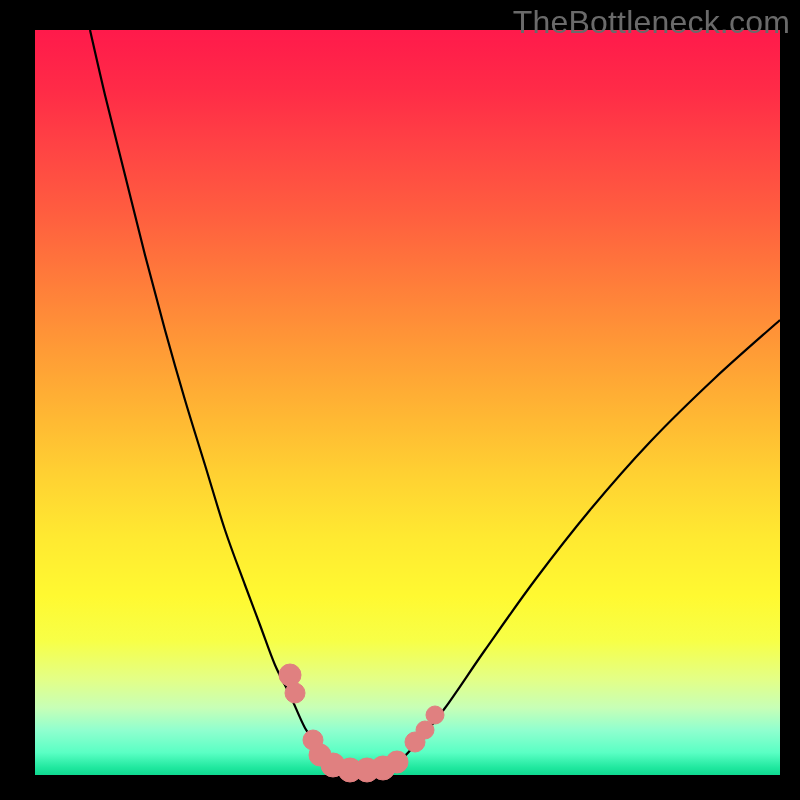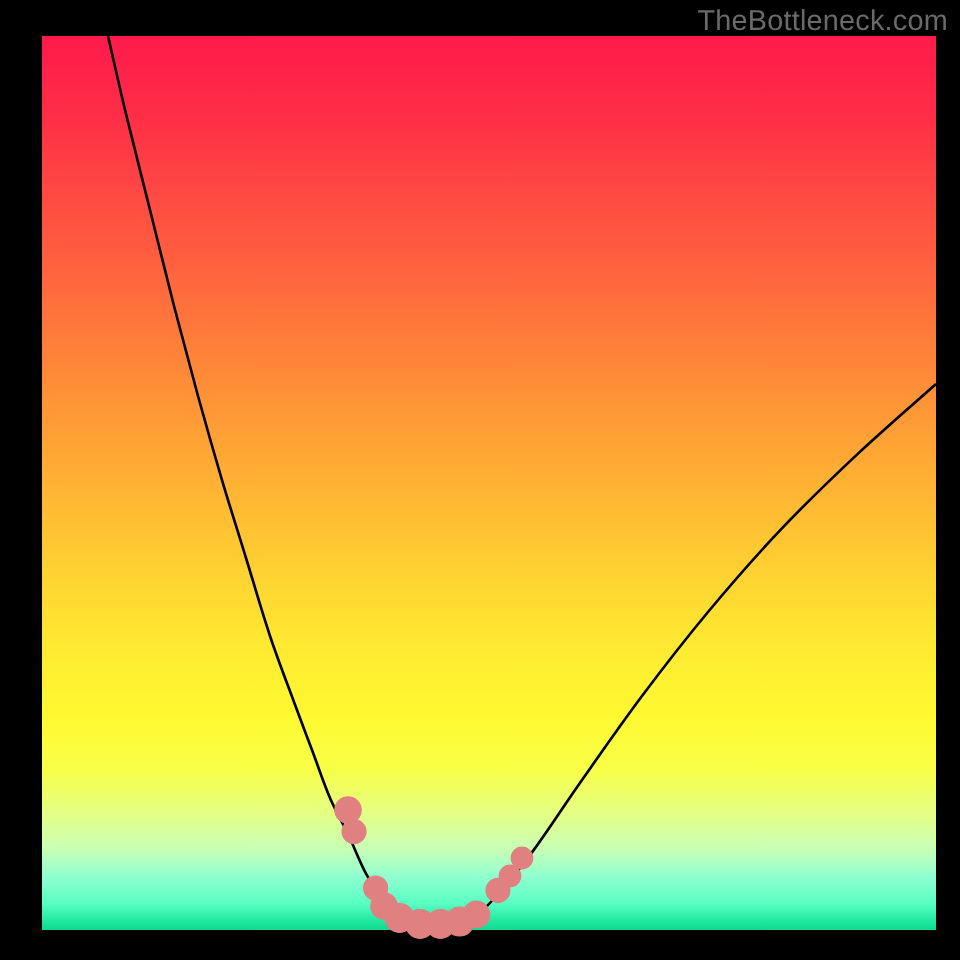--- a/index.html
+++ b/index.html
@@ -43,21 +43,21 @@
       #5affc4 97%,
       #20e89f 99%,
       #0fd890 100%
     );
   }
   .watermark {
     position: absolute;
     top: 4px;
     right: 10px;
     color: #6a6a6a;
-    font-size: 24px;
+    font-size: 32px;
     font-weight: 500;
     letter-spacing: 0.2px;
     user-select: none;
   }
   svg.curve {
     position: absolute;
     left: 0;
     top: 0;
     width: 745px;
     height: 745px;

